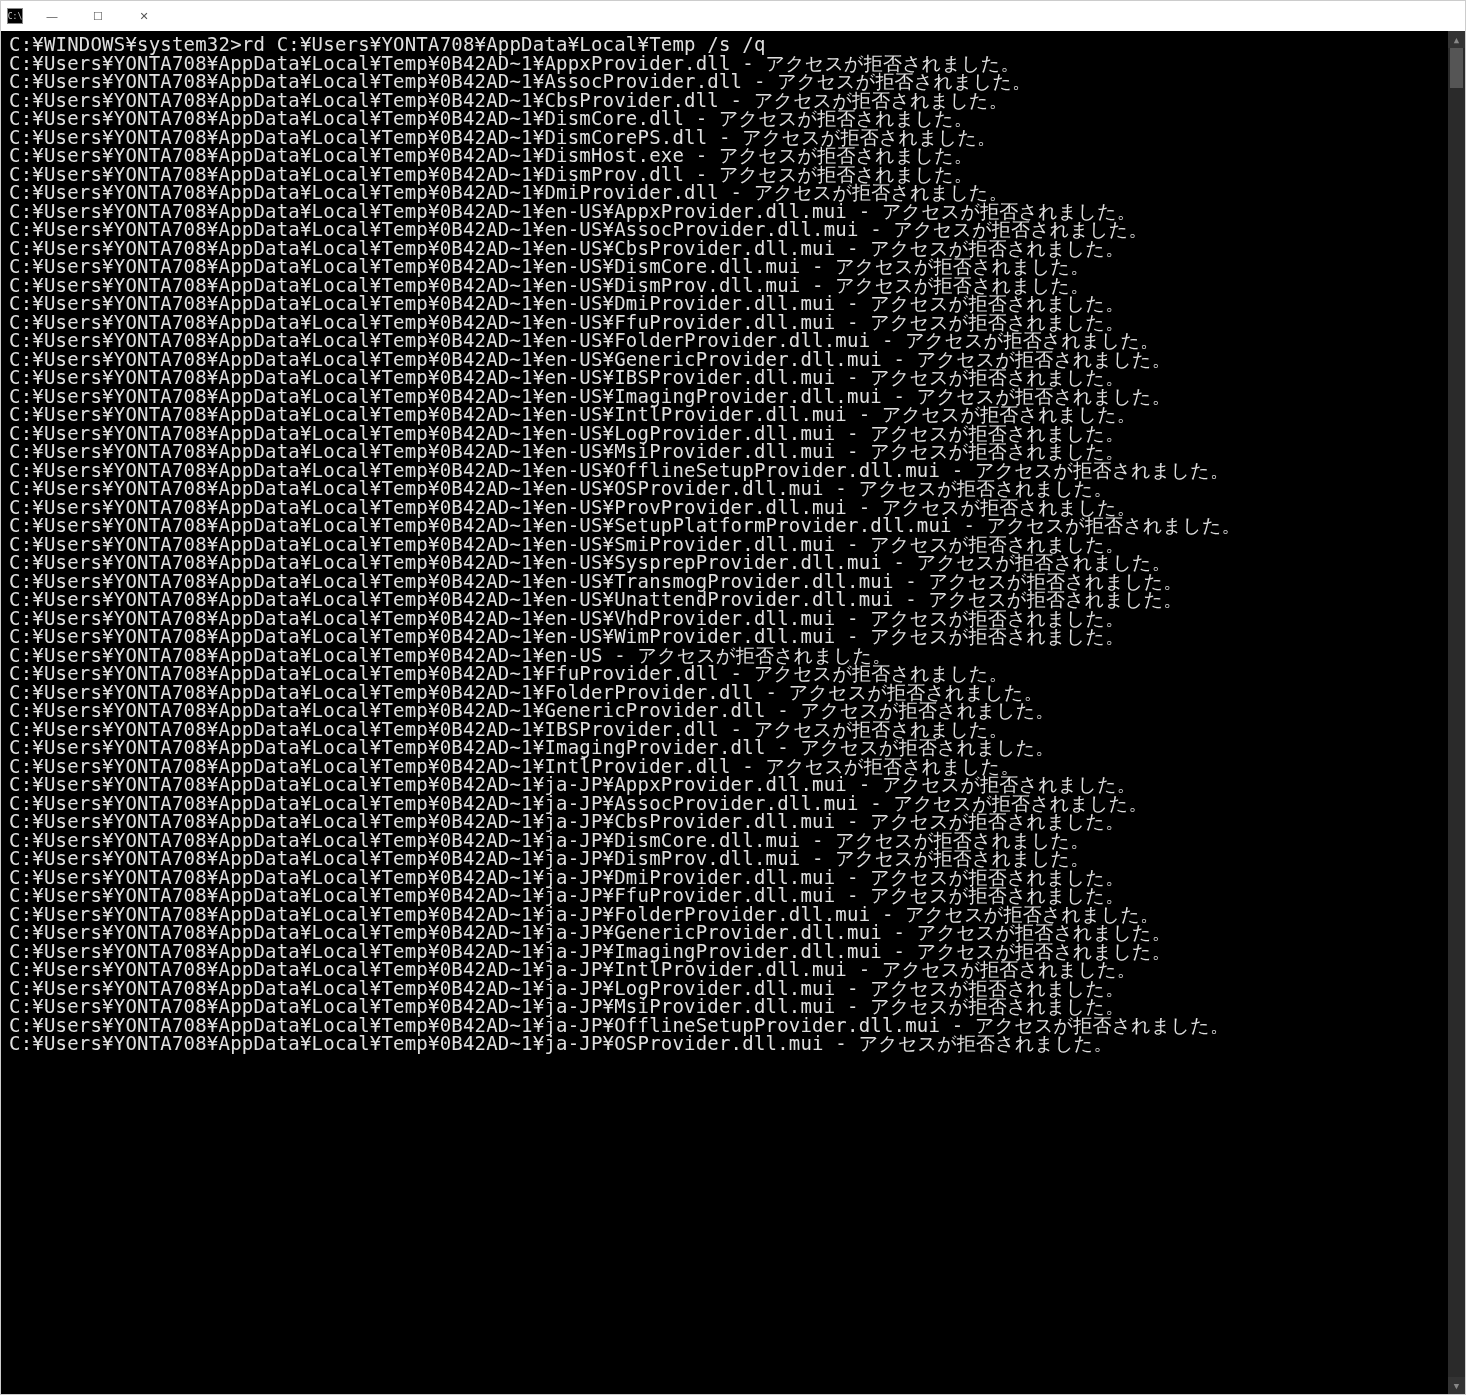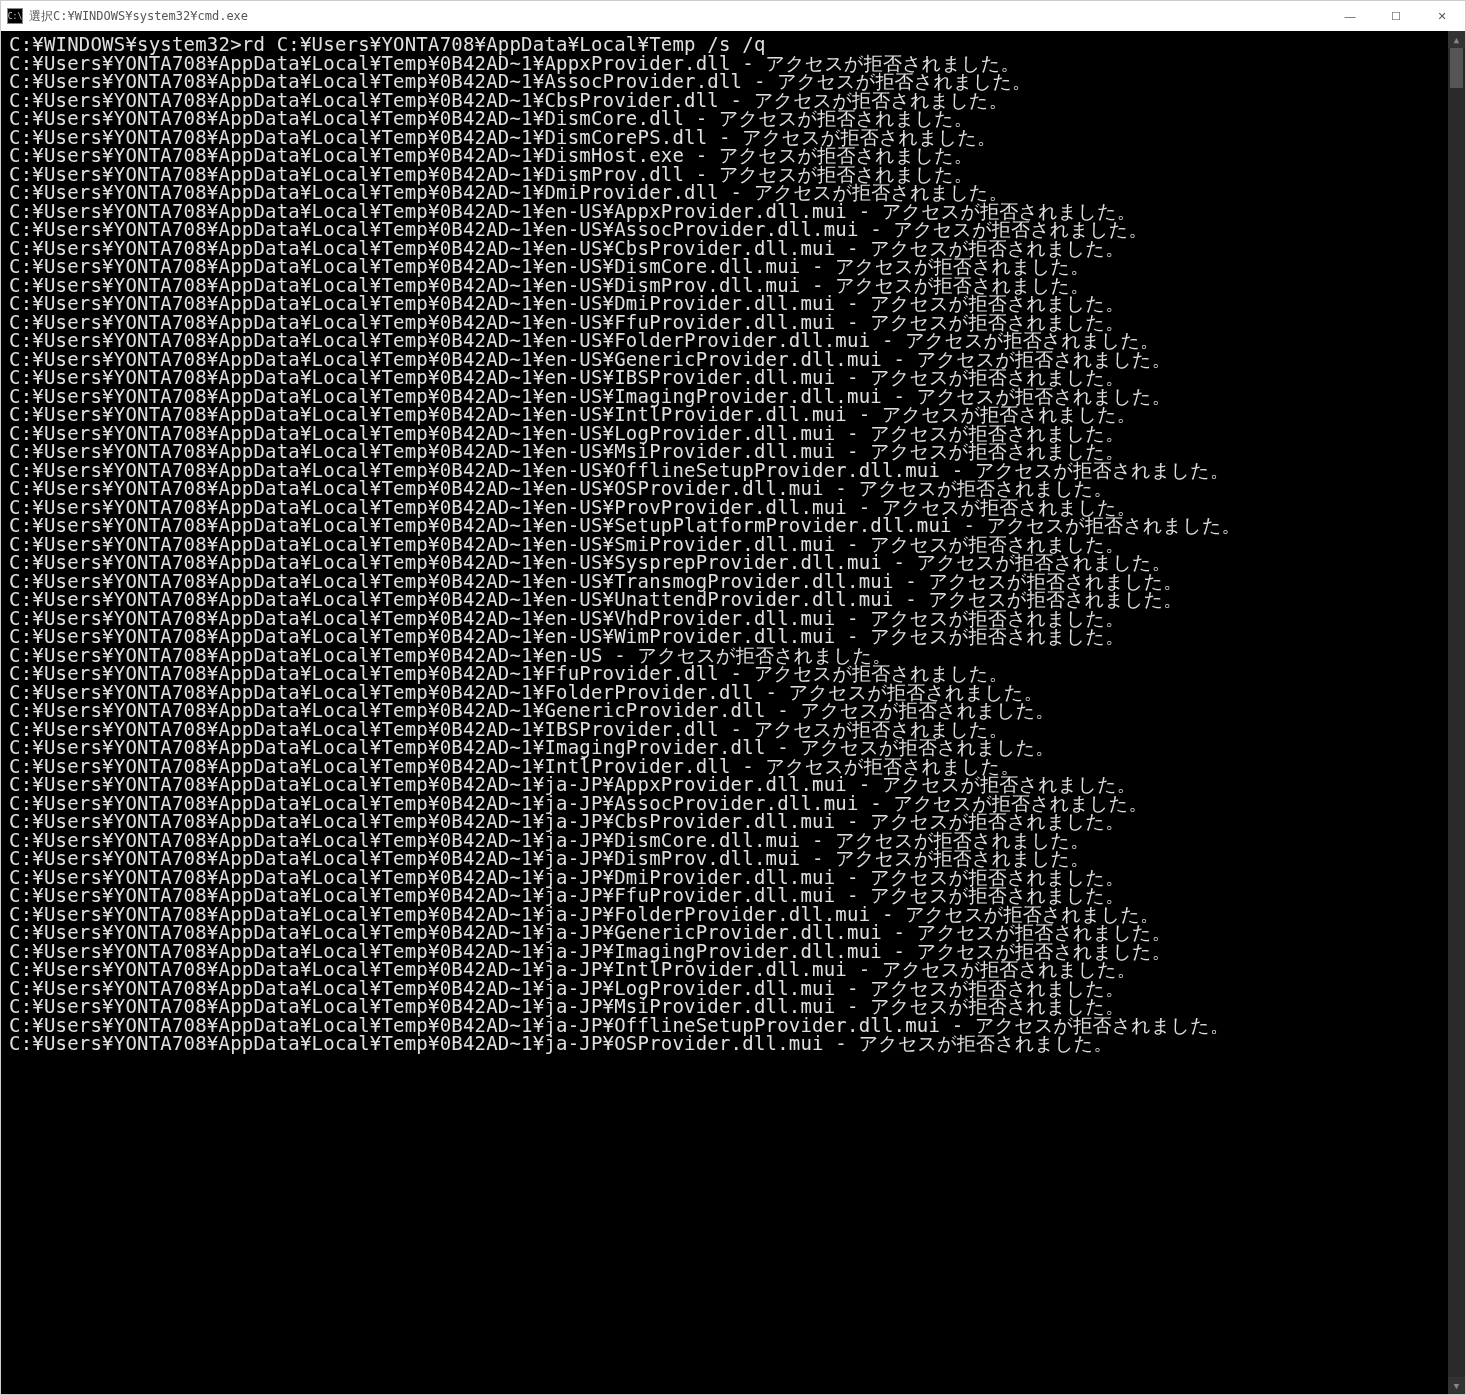--- a/index.html
+++ b/index.html
@@ -96,21 +96,20 @@
   height: 40px;
   background: #555;
 }
 </style>
 </head>
 <body>
 
 <div class="window">
   <div class="titlebar">
     <span class="titlebar-icon">C:\</span>
-    <span class="titlebar-text">選択C:¥WINDOWS¥system32¥cmd.exe</span>
     <div class="titlebar-controls">
       <div class="title-btn">—</div>
       <div class="title-btn">☐</div>
       <div class="title-btn close">✕</div>
     </div>
   </div>
   <div class="console-area">
     <div class="console" id="console"><span class="line"></span><span class="line">C:¥WINDOWS¥system32&gt;rd C:¥Users¥YONTA708¥AppData¥Local¥Temp /s /q</span><span class="line">C:¥Users¥YONTA708¥AppData¥Local¥Temp¥0B42AD~1¥AppxProvider.dll - アクセスが拒否されました。</span><span class="line">C:¥Users¥YONTA708¥AppData¥Local¥Temp¥0B42AD~1¥AssocProvider.dll - アクセスが拒否されました。</span><span class="line">C:¥Users¥YONTA708¥AppData¥Local¥Temp¥0B42AD~1¥CbsProvider.dll - アクセスが拒否されました。</span><span class="line">C:¥Users¥YONTA708¥AppData¥Local¥Temp¥0B42AD~1¥DismCore.dll - アクセスが拒否されました。</span><span class="line">C:¥Users¥YONTA708¥AppData¥Local¥Temp¥0B42AD~1¥DismCorePS.dll - アクセスが拒否されました。</span><span class="line">C:¥Users¥YONTA708¥AppData¥Local¥Temp¥0B42AD~1¥DismHost.exe - アクセスが拒否されました。</span><span class="line">C:¥Users¥YONTA708¥AppData¥Local¥Temp¥0B42AD~1¥DismProv.dll - アクセスが拒否されました。</span><span class="line">C:¥Users¥YONTA708¥AppData¥Local¥Temp¥0B42AD~1¥DmiProvider.dll - アクセスが拒否されました。</span><span class="line">C:¥Users¥YONTA708¥AppData¥Local¥Temp¥0B42AD~1¥en-US¥AppxProvider.dll.mui - アクセスが拒否されました。</span><span class="line">C:¥Users¥YONTA708¥AppData¥Local¥Temp¥0B42AD~1¥en-US¥AssocProvider.dll.mui - アクセスが拒否されました。</span><span class="line">C:¥Users¥YONTA708¥AppData¥Local¥Temp¥0B42AD~1¥en-US¥CbsProvider.dll.mui - アクセスが拒否されました。</span><span class="line">C:¥Users¥YONTA708¥AppData¥Local¥Temp¥0B42AD~1¥en-US¥DismCore.dll.mui - アクセスが拒否されました。</span><span class="line">C:¥Users¥YONTA708¥AppData¥Local¥Temp¥0B42AD~1¥en-US¥DismProv.dll.mui - アクセスが拒否されました。</span><span class="line">C:¥Users¥YONTA708¥AppData¥Local¥Temp¥0B42AD~1¥en-US¥DmiProvider.dll.mui - アクセスが拒否されました。</span><span class="line">C:¥Users¥YONTA708¥AppData¥Local¥Temp¥0B42AD~1¥en-US¥FfuProvider.dll.mui - アクセスが拒否されました。</span><span class="line">C:¥Users¥YONTA708¥AppData¥Local¥Temp¥0B42AD~1¥en-US¥FolderProvider.dll.mui - アクセスが拒否されました。</span><span class="line">C:¥Users¥YONTA708¥AppData¥Local¥Temp¥0B42AD~1¥en-US¥GenericProvider.dll.mui - アクセスが拒否されました。</span><span class="line">C:¥Users¥YONTA708¥AppData¥Local¥Temp¥0B42AD~1¥en-US¥IBSProvider.dll.mui - アクセスが拒否されました。</span><span class="line">C:¥Users¥YONTA708¥AppData¥Local¥Temp¥0B42AD~1¥en-US¥ImagingProvider.dll.mui - アクセスが拒否されました。</span><span class="line">C:¥Users¥YONTA708¥AppData¥Local¥Temp¥0B42AD~1¥en-US¥IntlProvider.dll.mui - アクセスが拒否されました。</span><span class="line">C:¥Users¥YONTA708¥AppData¥Local¥Temp¥0B42AD~1¥en-US¥LogProvider.dll.mui - アクセスが拒否されました。</span><span class="line">C:¥Users¥YONTA708¥AppData¥Local¥Temp¥0B42AD~1¥en-US¥MsiProvider.dll.mui - アクセスが拒否されました。</span><span class="line">C:¥Users¥YONTA708¥AppData¥Local¥Temp¥0B42AD~1¥en-US¥OfflineSetupProvider.dll.mui - アクセスが拒否されました。</span><span class="line">C:¥Users¥YONTA708¥AppData¥Local¥Temp¥0B42AD~1¥en-US¥OSProvider.dll.mui - アクセスが拒否されました。</span><span class="line">C:¥Users¥YONTA708¥AppData¥Local¥Temp¥0B42AD~1¥en-US¥ProvProvider.dll.mui - アクセスが拒否されました。</span><span class="line">C:¥Users¥YONTA708¥AppData¥Local¥Temp¥0B42AD~1¥en-US¥SetupPlatformProvider.dll.mui - アクセスが拒否されました。</span><span class="line">C:¥Users¥YONTA708¥AppData¥Local¥Temp¥0B42AD~1¥en-US¥SmiProvider.dll.mui - アクセスが拒否されました。</span><span class="line">C:¥Users¥YONTA708¥AppData¥Local¥Temp¥0B42AD~1¥en-US¥SysprepProvider.dll.mui - アクセスが拒否されました。</span><span class="line">C:¥Users¥YONTA708¥AppData¥Local¥Temp¥0B42AD~1¥en-US¥TransmogProvider.dll.mui - アクセスが拒否されました。</span><span class="line">C:¥Users¥YONTA708¥AppData¥Local¥Temp¥0B42AD~1¥en-US¥UnattendProvider.dll.mui - アクセスが拒否されました。</span><span class="line">C:¥Users¥YONTA708¥AppData¥Local¥Temp¥0B42AD~1¥en-US¥VhdProvider.dll.mui - アクセスが拒否されました。</span><span class="line">C:¥Users¥YONTA708¥AppData¥Local¥Temp¥0B42AD~1¥en-US¥WimProvider.dll.mui - アクセスが拒否されました。</span><span class="line">C:¥Users¥YONTA708¥AppData¥Local¥Temp¥0B42AD~1¥en-US - アクセスが拒否されました。</span><span class="line">C:¥Users¥YONTA708¥AppData¥Local¥Temp¥0B42AD~1¥FfuProvider.dll - アクセスが拒否されました。</span><span class="line">C:¥Users¥YONTA708¥AppData¥Local¥Temp¥0B42AD~1¥FolderProvider.dll - アクセスが拒否されました。</span><span class="line">C:¥Users¥YONTA708¥AppData¥Local¥Temp¥0B42AD~1¥GenericProvider.dll - アクセスが拒否されました。</span><span class="line">C:¥Users¥YONTA708¥AppData¥Local¥Temp¥0B42AD~1¥IBSProvider.dll - アクセスが拒否されました。</span><span class="line">C:¥Users¥YONTA708¥AppData¥Local¥Temp¥0B42AD~1¥ImagingProvider.dll - アクセスが拒否されました。</span><span class="line">C:¥Users¥YONTA708¥AppData¥Local¥Temp¥0B42AD~1¥IntlProvider.dll - アクセスが拒否されました。</span><span class="line">C:¥Users¥YONTA708¥AppData¥Local¥Temp¥0B42AD~1¥ja-JP¥AppxProvider.dll.mui - アクセスが拒否されました。</span><span class="line">C:¥Users¥YONTA708¥AppData¥Local¥Temp¥0B42AD~1¥ja-JP¥AssocProvider.dll.mui - アクセスが拒否されました。</span><span class="line">C:¥Users¥YONTA708¥AppData¥Local¥Temp¥0B42AD~1¥ja-JP¥CbsProvider.dll.mui - アクセスが拒否されました。</span><span class="line">C:¥Users¥YONTA708¥AppData¥Local¥Temp¥0B42AD~1¥ja-JP¥DismCore.dll.mui - アクセスが拒否されました。</span><span class="line">C:¥Users¥YONTA708¥AppData¥Local¥Temp¥0B42AD~1¥ja-JP¥DismProv.dll.mui - アクセスが拒否されました。</span><span class="line">C:¥Users¥YONTA708¥AppData¥Local¥Temp¥0B42AD~1¥ja-JP¥DmiProvider.dll.mui - アクセスが拒否されました。</span><span class="line">C:¥Users¥YONTA708¥AppData¥Local¥Temp¥0B42AD~1¥ja-JP¥FfuProvider.dll.mui - アクセスが拒否されました。</span><span class="line">C:¥Users¥YONTA708¥AppData¥Local¥Temp¥0B42AD~1¥ja-JP¥FolderProvider.dll.mui - アクセスが拒否されました。</span><span class="line">C:¥Users¥YONTA708¥AppData¥Local¥Temp¥0B42AD~1¥ja-JP¥GenericProvider.dll.mui - アクセスが拒否されました。</span><span class="line">C:¥Users¥YONTA708¥AppData¥Local¥Temp¥0B42AD~1¥ja-JP¥ImagingProvider.dll.mui - アクセスが拒否されました。</span><span class="line">C:¥Users¥YONTA708¥AppData¥Local¥Temp¥0B42AD~1¥ja-JP¥IntlProvider.dll.mui - アクセスが拒否されました。</span><span class="line">C:¥Users¥YONTA708¥AppData¥Local¥Temp¥0B42AD~1¥ja-JP¥LogProvider.dll.mui - アクセスが拒否されました。</span><span class="line">C:¥Users¥YONTA708¥AppData¥Local¥Temp¥0B42AD~1¥ja-JP¥MsiProvider.dll.mui - アクセスが拒否されました。</span><span class="line">C:¥Users¥YONTA708¥AppData¥Local¥Temp¥0B42AD~1¥ja-JP¥OfflineSetupProvider.dll.mui - アクセスが拒否されました。</span><span class="line">C:¥Users¥YONTA708¥AppData¥Local¥Temp¥0B42AD~1¥ja-JP¥OSProvider.dll.mui - アクセスが拒否されました。</span></div>
     <div class="scrollbar">
       <div class="scroll-arrow up">▲</div>

